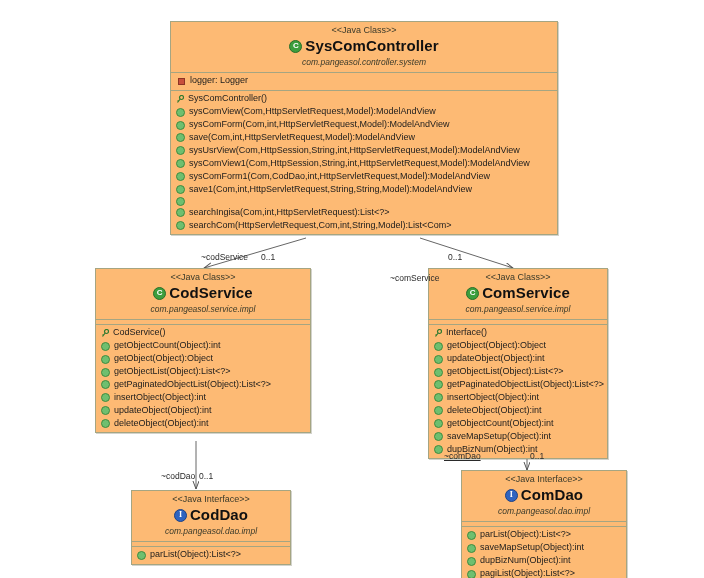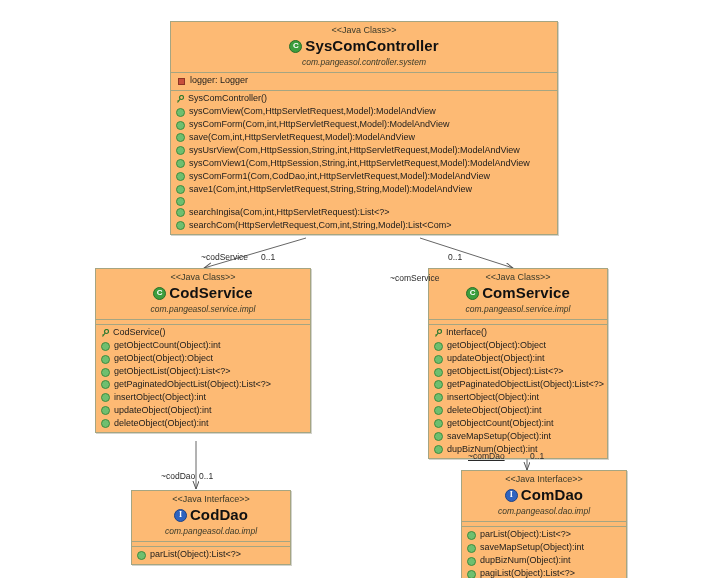--- a/index.html
+++ b/index.html
@@ -384,16 +384,16 @@
 
   <div class="edge-label" style="left:201px; top:252px;">~codService</div>
   <div class="edge-label" style="left:261px; top:252px;">0..1</div>
 
   <div class="edge-label" style="left:390px; top:252px;margin-top:21px;">~comService</div>
   <div class="edge-label" style="left:448px; top:252px;">0..1</div>
 
   <div class="edge-label" style="left:161px; top:471px;">~codDao</div>
   <div class="edge-label" style="left:199px; top:471px;">0..1</div>
 
-  <div class="edge-label" style="left:468px; top:451px;text-decoration:underline;">~comDao</div>
+  <div class="edge-label" style="left:444px; top:451px;text-decoration:underline;">~comDao</div>
   <div class="edge-label" style="left:530px; top:451px;">0..1</div>
 
 </div>
 
 </body></html>

